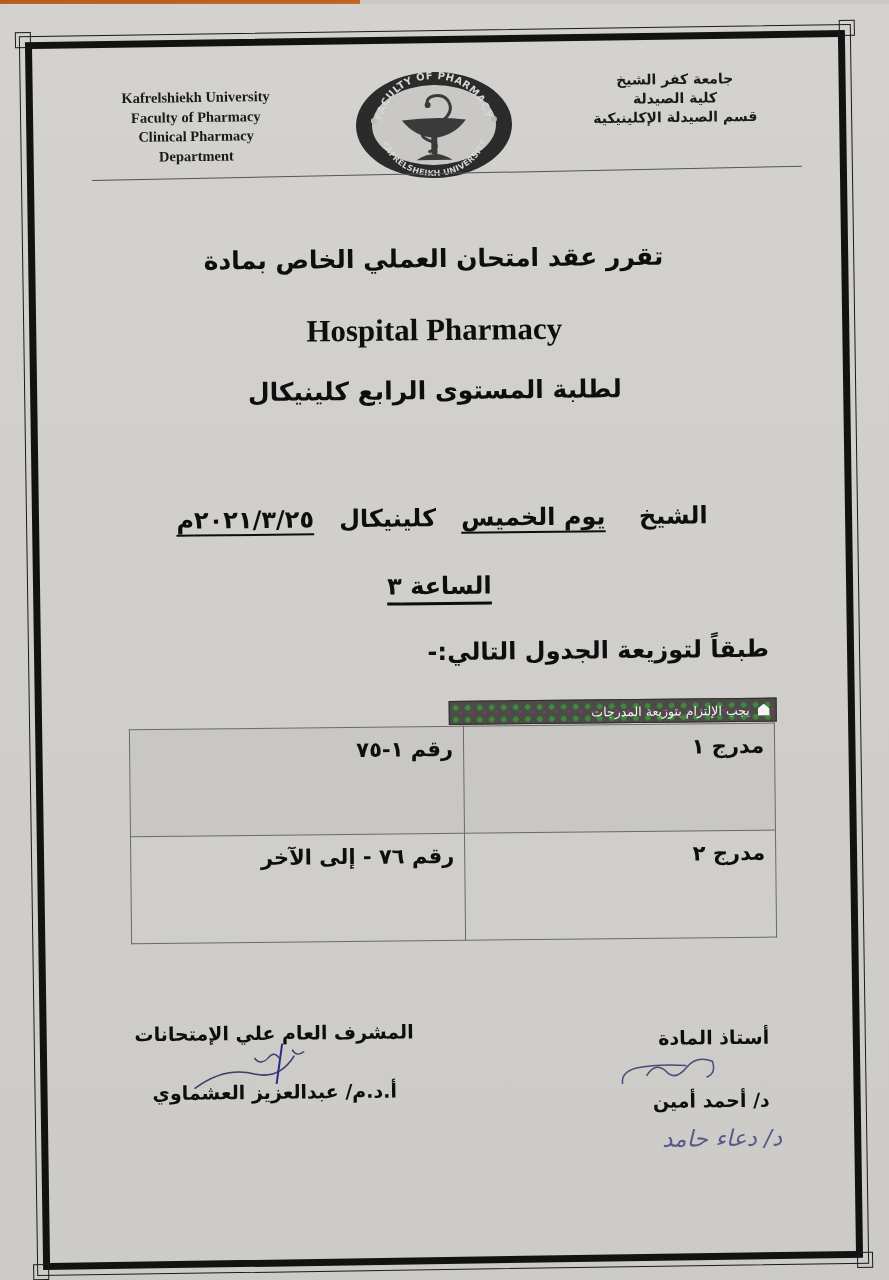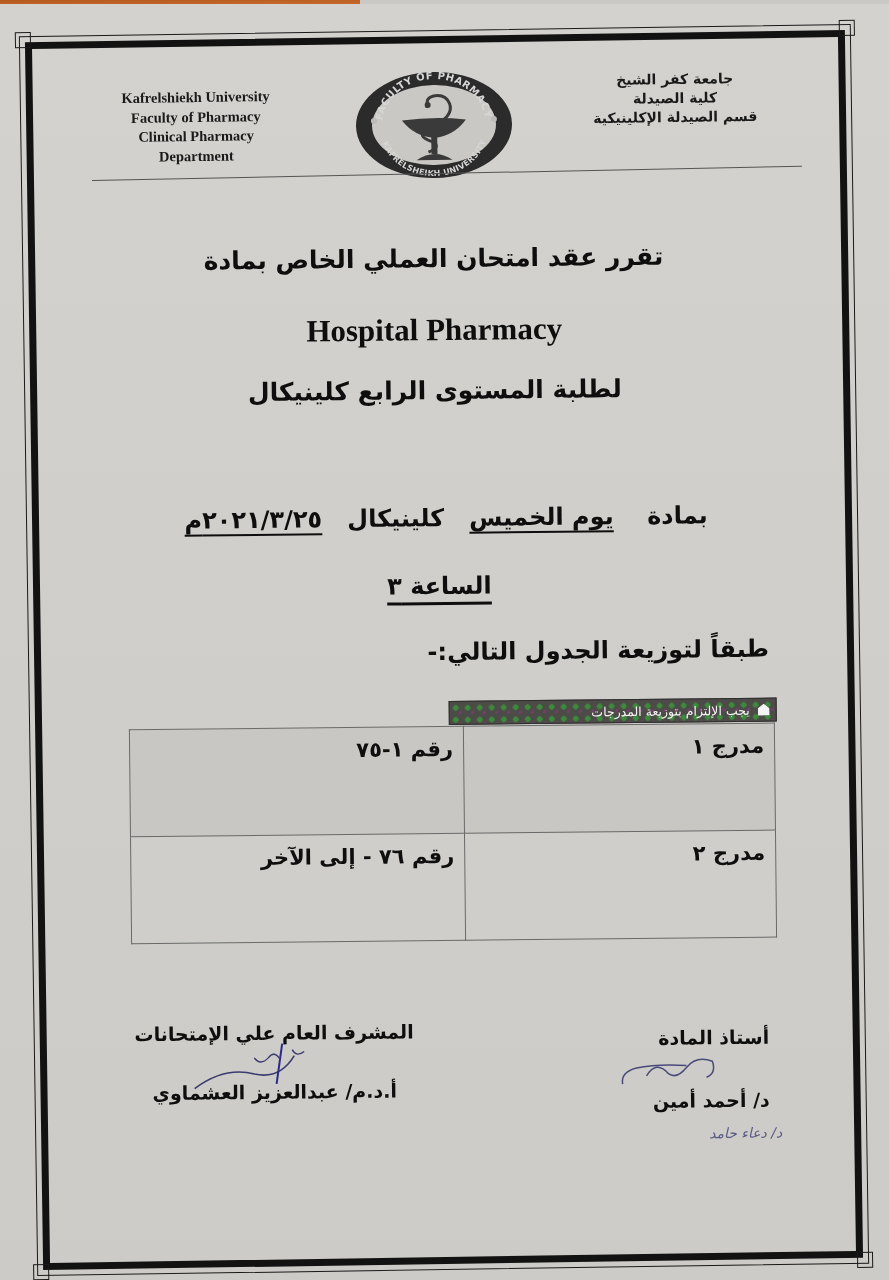--- a/index.html
+++ b/index.html
@@ -219,21 +219,21 @@
     .handwritten {
       position: absolute;
       font-family: "DejaVu Sans", sans-serif;
       color: #4a4a78;
       font-style: italic;
       direction: rtl;
       white-space: nowrap;
     }
     .hw-right-name {
       right: 112px; top: 1124px;
-      font-size: 14px;
+      font-size: 23px;
       color: #5a5a86;
     }
     .signature-svg { position: absolute; }
   </style>
 </head>
 <body>
 
 <div class="wood-strip"></div>
 
 <div class="paper">
@@ -288,21 +288,21 @@
 
   <div class="header-rule"></div>
 
   <div class="content">
 
     <div class="line ar title-ar">تقرر عقد امتحان العملي الخاص بمادة</div>
     <div class="line title-en">Hospital Pharmacy</div>
     <div class="line ar subtitle-ar">لطلبة المستوى الرابع كلينيكال</div>
 
     <div class="line ar date-line">
-      <span>بمادة</span>
+      <span>الشيخ</span>
       <span>&nbsp;&nbsp;</span>
       <span class="u">يوم الخميس</span>
       <span>&nbsp;</span>
       <span>كلينيكال</span>
       <span>&nbsp;</span>
       <span class="u">٢٠٢١/٣/٢٥م</span>
     </div>
 
     <div class="line ar time-line">
       <span>الساعة ٣</span>

